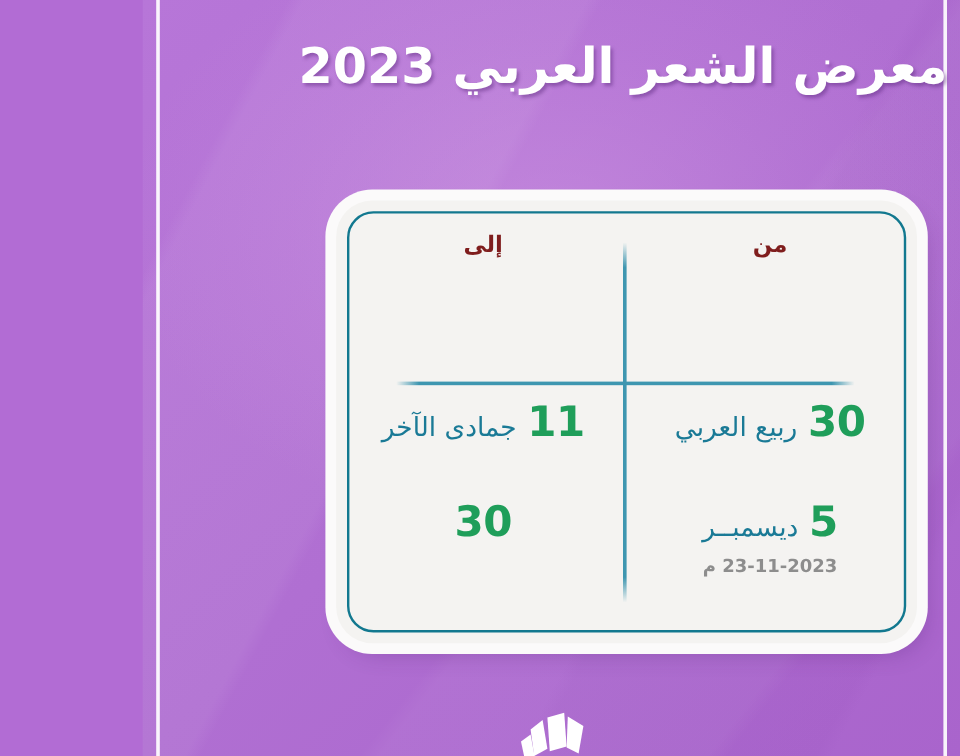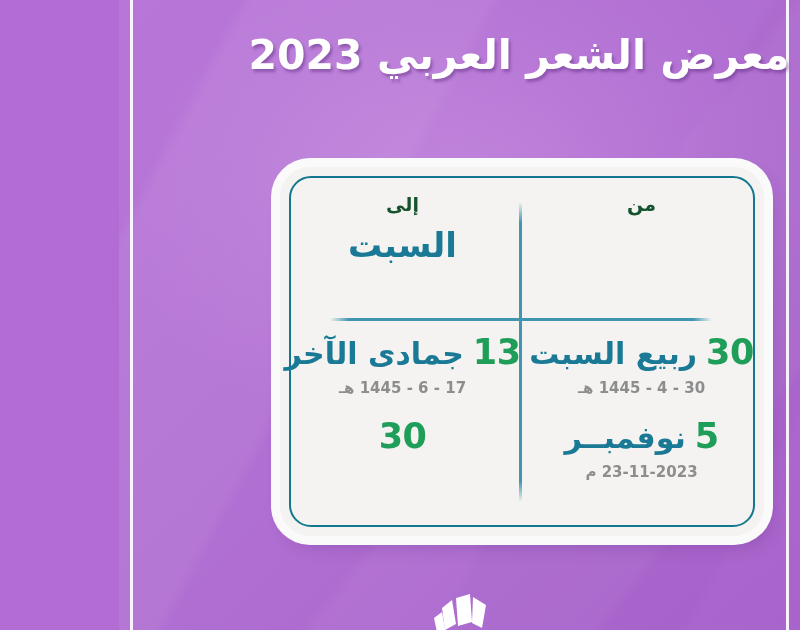--- a/index.html
+++ b/index.html
@@ -158,21 +158,21 @@
     width: 235px;
     direction: rtl;
     text-align: center;
   }
   .quad.top-right { right: 5px; top: 28px; }
   .quad.top-left  { left: 5px;  top: 28px; }
 
   .prep {
     font-size: 19px;
     font-weight: bold;
-    color: #14532d;
+    color: #7f1d1d;
     margin-bottom: 14px;
     line-height: 1;
   }
 
   .dayname {
     font-size: 34px;
     font-weight: bold;
     color: #1a7a96;
     line-height: 1;
     letter-spacing: 0.5px;
@@ -201,22 +201,22 @@
   }
 
   .date-num {
     font-size: 35px;
     font-weight: bold;
     color: #1f9e5a;
     letter-spacing: -0.5px;
   }
 
   .date-month {
-    font-size: 30px;
-    font-weight: bold;
+    font-size: 22px;
+    font-weight: normal;
     color: #1a7a96;
     letter-spacing: 0.5px;
   }
 
   .date-sub {
     margin-top: 9px;
     font-size: 15px;
     font-weight: bold;
     color: #8d8d8d;
     direction: rtl;
@@ -255,43 +255,40 @@
 
     <div class="divider-v"></div>
     <div class="divider-h"></div>
 
     <div class="quad top-right">
       <div class="prep">من</div>
     </div>
 
     <div class="quad top-left">
       <div class="prep">إلى</div>
-      <div class="dayname">السبت</div>
     </div>
 
     <div class="date-block hijri-right">
       <div class="date-main">
         <span class="date-num">30</span>
-        <span class="date-month">ربيع السبت</span>
+        <span class="date-month">ربيع العربي</span>
       </div>
-      <div class="date-sub">30 - 4 - 1445 هـ</div>
     </div>
 
     <div class="date-block hijri-left">
       <div class="date-main">
-        <span class="date-num">13</span>
+        <span class="date-num">11</span>
         <span class="date-month">جمادى الآخر</span>
       </div>
-      <div class="date-sub">17 - 6 - 1445 هـ</div>
     </div>
 
     <div class="date-block greg-right">
       <div class="date-main">
         <span class="date-num">5</span>
-        <span class="date-month">نوفمبــر</span>
+        <span class="date-month">ديسمبــر</span>
       </div>
       <div class="date-sub">23-11-2023 م</div>
     </div>
 
     <div class="date-block greg-left">
       <div class="date-main">
         <span class="date-num">30</span>
       </div>
     </div>
 

